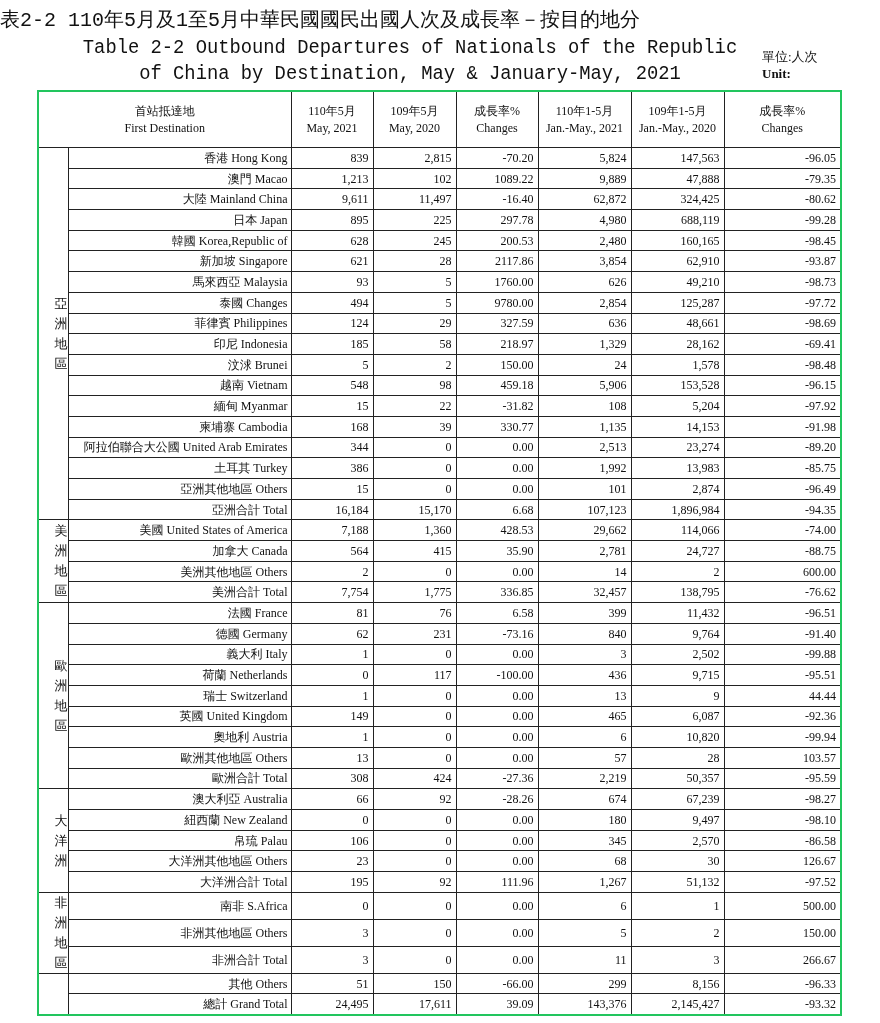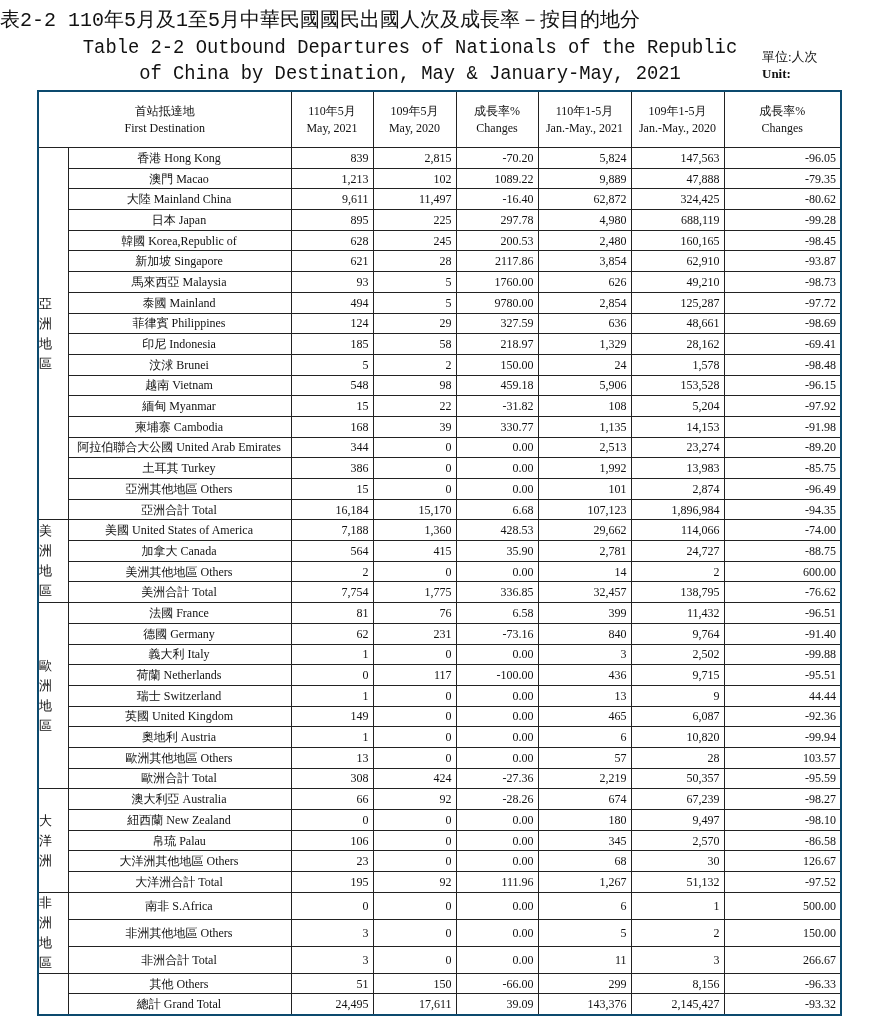--- a/index.html
+++ b/index.html
@@ -9,25 +9,25 @@
               font-family: Liberation Mono, monospace; font-size: 20px; letter-spacing: 0px; }
   .title-en { position: absolute; left: 0; width: 880px; text-align: center;
               font-family: "Liberation Mono", "DejaVu Sans Mono", monospace; font-size: 20px; transform: scaleX(0.94); }
   .title-en.l1 { top: 36px; left: -30px; }
   .title-en.l2 { top: 62px; left: -30px; }
   .unit { position: absolute; left: 762px; font-size: 13px; font-family: "Liberation Serif", serif; }
   .unit.u1 { top: 48px; }
   .unit.u2 { top: 66px; font-weight: bold; }
   table { position: absolute; top: 90px; left: 37px; border-collapse: collapse; table-layout: fixed; width: 803px; }
   td, th { border: 1px solid #222; padding: 0 3px; font-size: 12px; white-space: nowrap; overflow: hidden; line-height: 1; }
-  table { border: 2px solid #0c4a6e; }
+  table { border: 2px solid #22c55e; }
   thead th { font-weight: normal; height: 55px; text-align: center; line-height: 17px; white-space: normal; }
   td.num { text-align: right; padding-right: 4px; }
-  td.dest { text-align: center; padding-left: 2px; }
-  td.region { text-align: left; vertical-align: middle; font-size: 13px; line-height: 20px; white-space: normal; padding: 0; word-break: break-all; }
+  td.dest { text-align: right; padding-left: 2px; }
+  td.region { text-align: right; vertical-align: middle; font-size: 13px; line-height: 20px; white-space: normal; padding: 0; word-break: break-all; }
   tr.r { height: 20.7px; }
   tr.rt { height: 25px; }
   .region-text { display: inline-block; width: 14px; }
 </style>
 </head>
 <body>
 
 <div class="title-zh">表2-2  110年5月及1至5月中華民國國民出國人次及成長率－按目的地分</div>
 <div class="title-en l1">Table 2-2 Outbound Departures of Nationals of the Republic</div>
 <div class="title-en l2">of China by Destination, May &amp; January-May, 2021</div>
@@ -115,21 +115,21 @@
       <tr class="r">
         <td class="dest">馬來西亞 Malaysia</td>
         <td class="num">93</td>
         <td class="num">5</td>
         <td class="num">1760.00</td>
         <td class="num">626</td>
         <td class="num">49,210</td>
         <td class="num">-98.73</td>
       </tr>
       <tr class="r">
-        <td class="dest">泰國 Mainland</td>
+        <td class="dest">泰國 Changes</td>
         <td class="num">494</td>
         <td class="num">5</td>
         <td class="num">9780.00</td>
         <td class="num">2,854</td>
         <td class="num">125,287</td>
         <td class="num">-97.72</td>
       </tr>
       <tr class="r">
         <td class="dest">菲律賓 Philippines</td>
         <td class="num">124</td>

